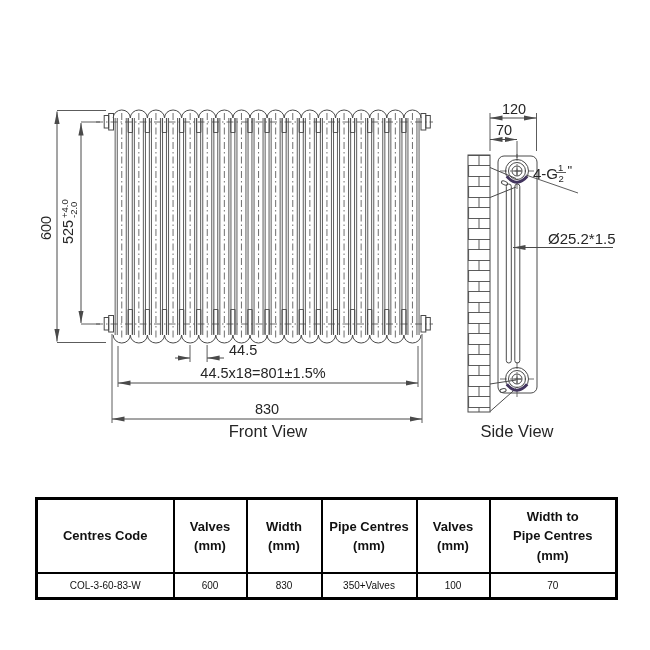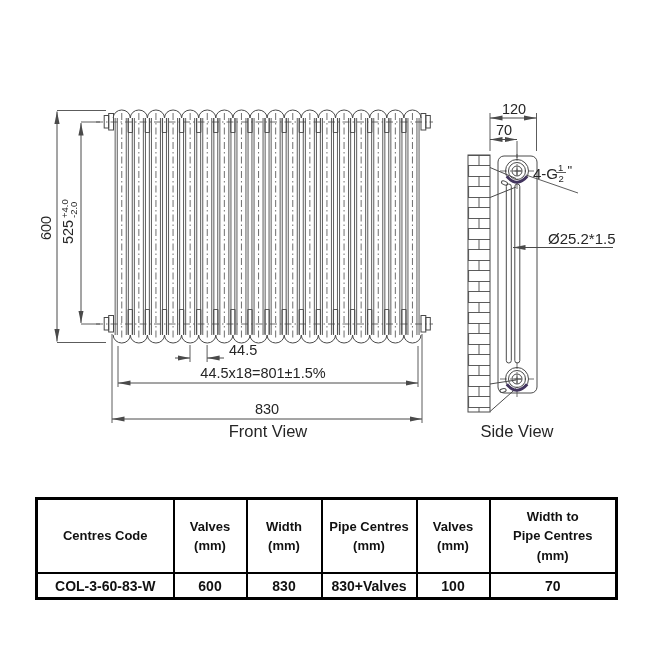--- a/index.html
+++ b/index.html
@@ -10,21 +10,21 @@
   .dim-txt{font-size:14.5px;}
   .dim-txt-sm{font-size:9.5px;}
   .view-label{font-size:16.5px;}
   .cl{stroke-dasharray:7 3 1.5 3;stroke-width:0.8;}
   .thin{stroke-width:0.9;}
   .spec-table{position:absolute;left:35px;top:497px;width:580px;border-collapse:collapse;
               table-layout:fixed;border:3px solid #000;background:#fff;}
   .spec-table th,.spec-table td{border:2px solid #000;text-align:center;vertical-align:middle;
               color:#111;padding:0 2px;overflow:hidden;}
   .spec-table th{height:72px;font-size:13px;font-weight:bold;line-height:1.5;}
-  .spec-table td{height:23px;font-size:14px;font-weight:bold;}
+  .spec-table td{height:23px;font-size:10px;font-weight:normal;}
   col.c0{width:137px} col.c1{width:73px} col.c2{width:75px}
   col.c3{width:95px} col.c4{width:73px} col.c5{width:127px}
 </style>
 </head>
 <body>
 
 <div class="canvas">
 
 <svg width="650" height="470" viewBox="0 0 650 470">
   <defs>
@@ -200,20 +200,20 @@
             <div>Pipe Centres</div>
             <div>(mm)</div>
           </th>
         </tr>
   </thead>
   <tbody>
         <tr>
           <td>COL-3-60-83-W</td>
           <td>600</td>
           <td>830</td>
-          <td>830+Valves</td>
+          <td>350+Valves</td>
           <td>100</td>
           <td>70</td>
         </tr>
       </tbody>
 </table>
 
 </div>
 
 </body></html>

